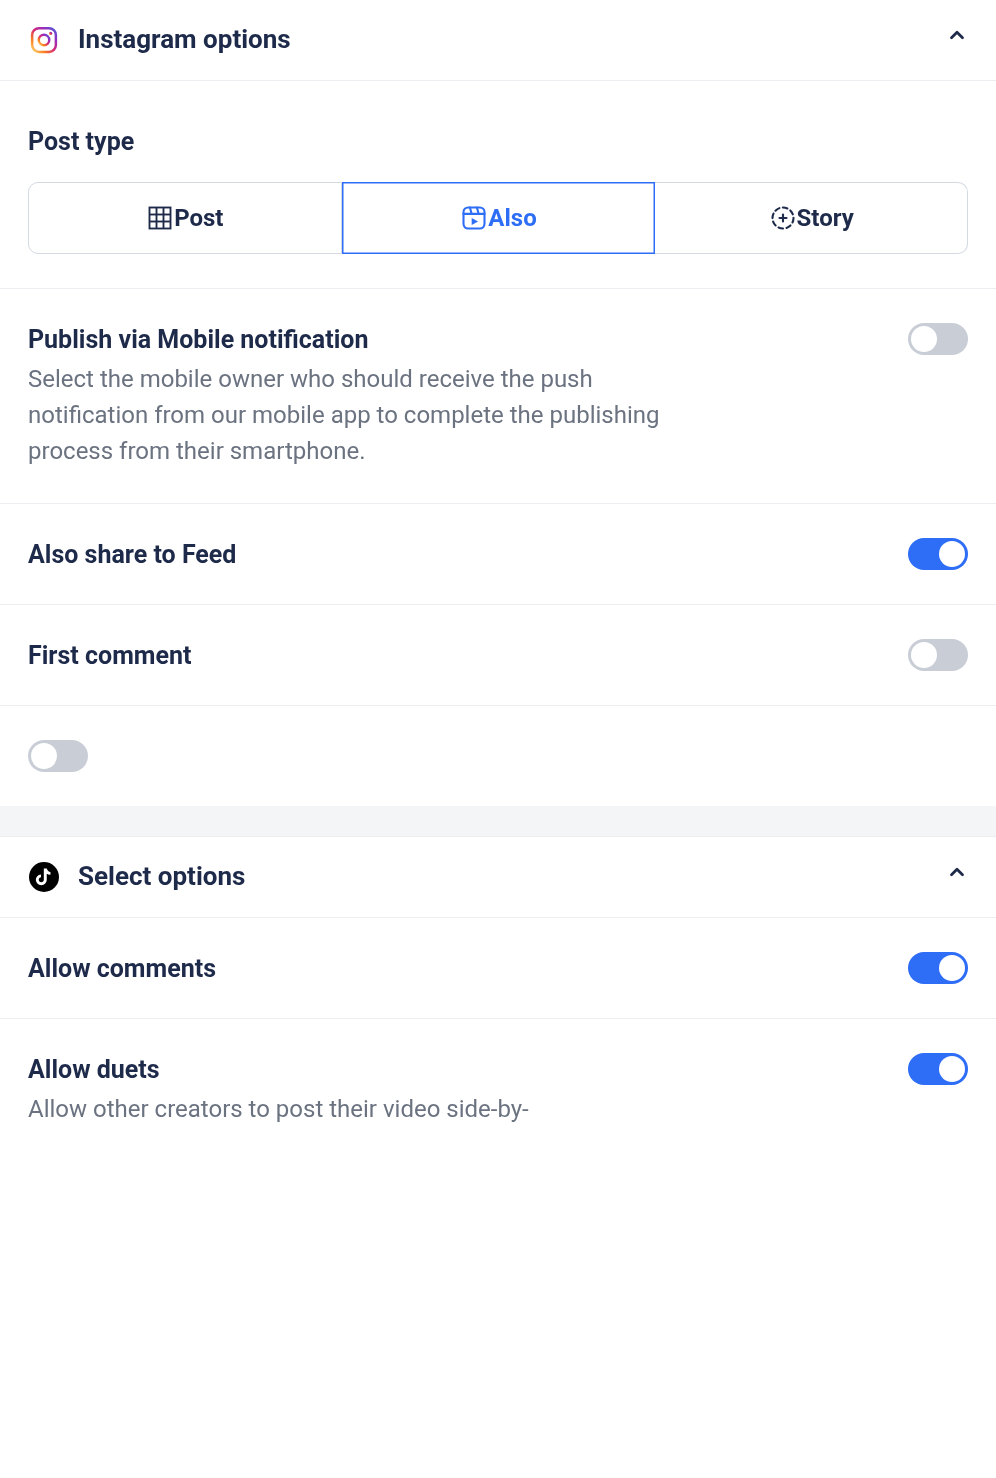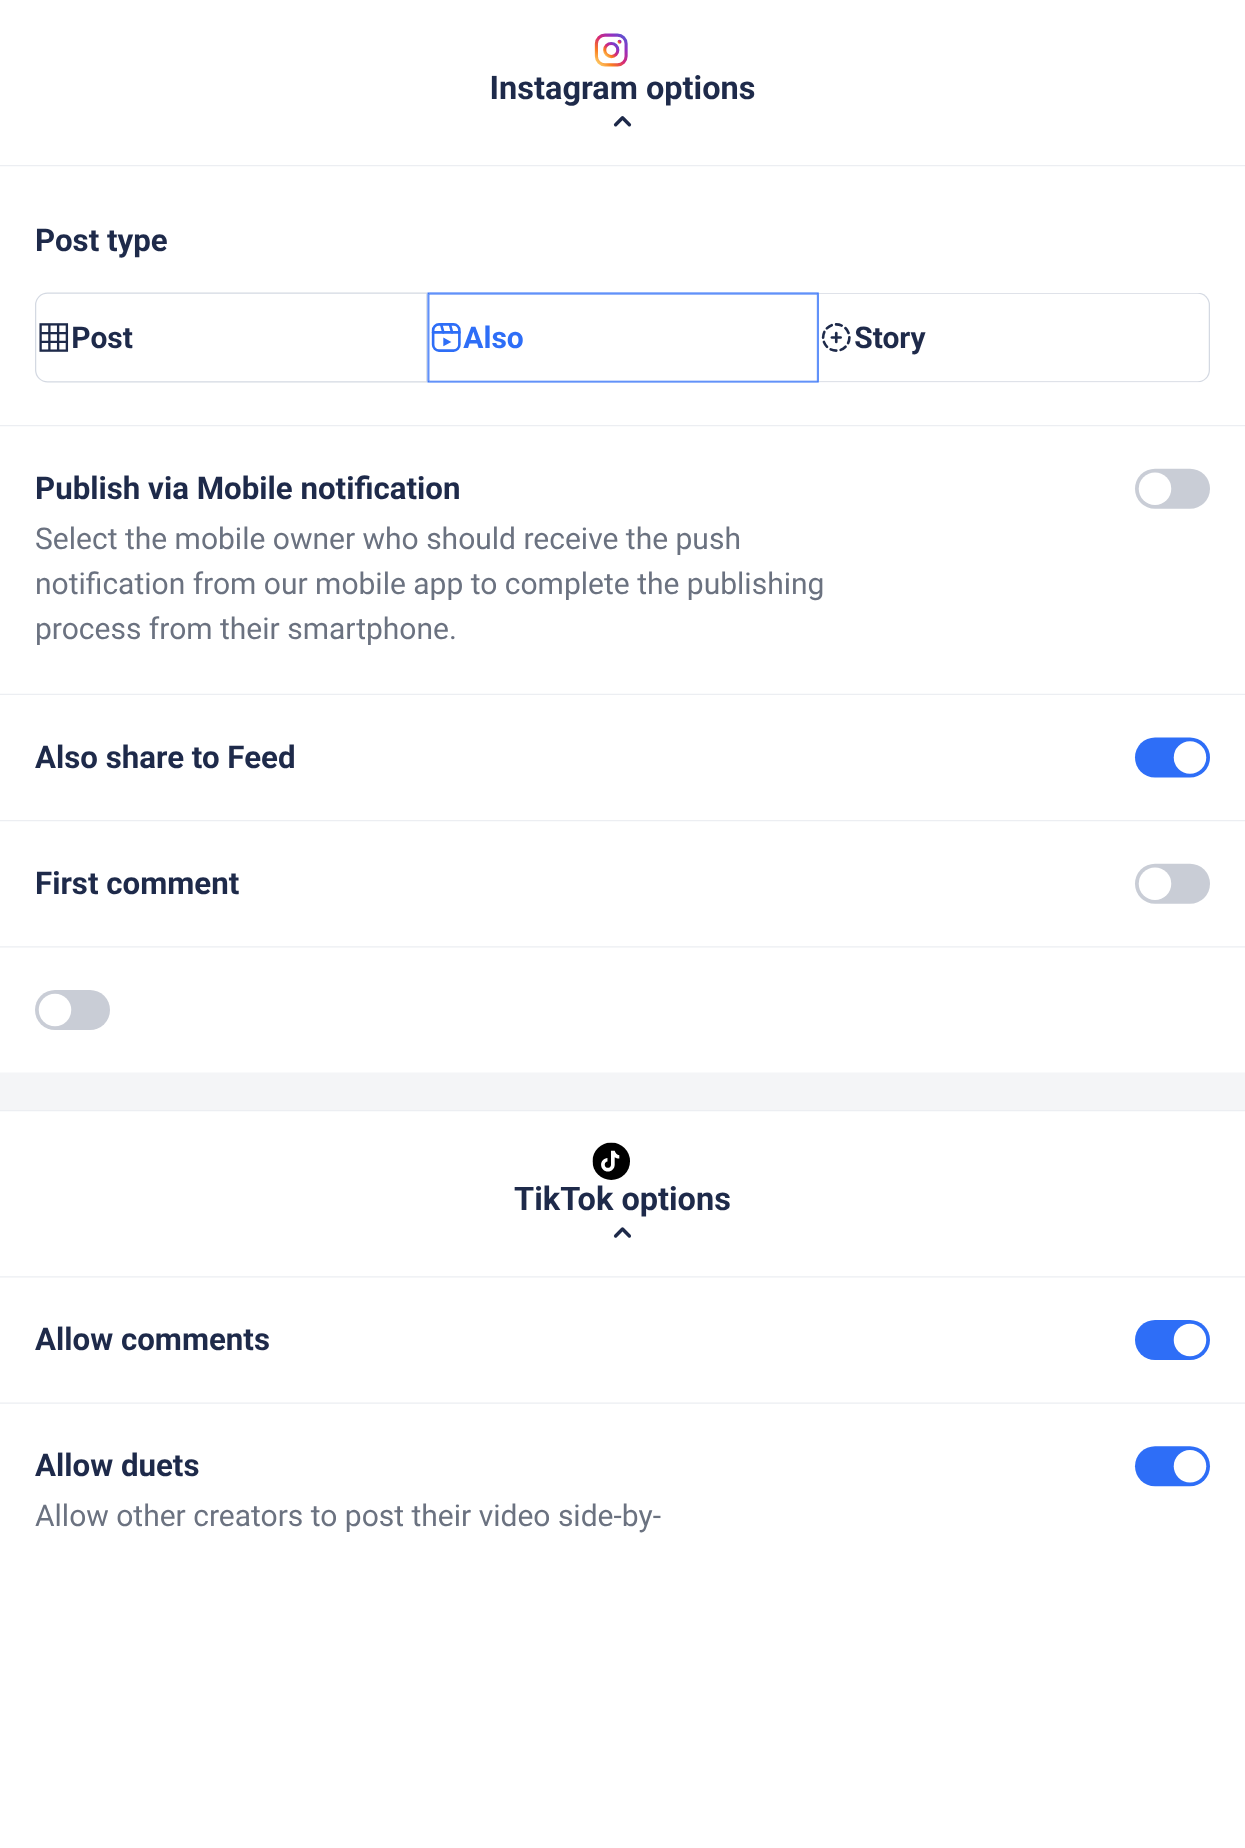--- a/index.html
+++ b/index.html
@@ -4,25 +4,23 @@
 <style>
   * { box-sizing: border-box; margin: 0; padding: 0; }
   html, body {
     font-family: -apple-system, BlinkMacSystemFont, "Segoe UI", Roboto, Helvetica, Arial, sans-serif;
     background: #fff;
     color: #1e2a4a;
     width: 996px;
   }
   .section-header {
     display: flex;
-    align-items: center;
     padding: 24px 28px 24px 28px;
     border-bottom: 1px solid #eceef2;
     cursor: pointer;
-    flex-direction: column;
   }
   .section-header .icon-wrap {
     width: 32px; height: 32px;
     display: flex; align-items: center; justify-content: center;
     margin-right: 18px;
   }
   .section-header .title {
     font-size: 26px;
     font-weight: 700;
     color: #1e2a4a;
@@ -57,20 +55,21 @@
   }
   .segmented {
     display: flex;
     width: 100%;
     margin-top: 26px;
   }
   .segmented .seg {
     flex: 1;
     display: flex;
     align-items: center;
+    justify-content: center;
     gap: 0;
     height: 72px;
     border: 1px solid #d4d9e2;
     font-size: 24px;
     font-weight: 700;
     color: #1e2a4a;
     background: #fff;
     cursor: pointer;
   }
   .segmented .seg.first { border-top-left-radius: 10px; border-bottom-left-radius: 10px; }
@@ -217,21 +216,21 @@
 
 <div class="gap-bar"></div>
 
 <div class="section-header" style="border-top:1px solid #eceef2;">
   <span class="icon-wrap">
     <svg width="30" height="30" viewBox="0 0 24 24">
       <circle cx="12" cy="12" r="12" fill="#000"></circle>
       <path d="M14.2 5.2c.35 1.45 1.5 2.58 2.96 2.88v2.2c-1.08.06-2.1-.26-2.96-.82v4.79c0 2.4-1.95 4.35-4.35 4.35S5.5 16.65 5.5 14.25c0-2.3 1.8-4.2 4.07-4.34v2.27c-.98.13-1.74.97-1.74 1.99 0 1.11.9 2.01 2.01 2.01s2.01-.9 2.01-2.01V5.2h2.35z" fill="#fff"></path>
     </svg>
   </span>
-  <span class="title">TikTok options</span>
+  <span class="title">Select options</span>
   <span class="chevron">
     <svg width="22" height="22" viewBox="0 0 24 24" fill="none" stroke="currentColor" stroke-width="3" stroke-linecap="round" stroke-linejoin="round">
       <polyline points="6 15 12 9 18 15"></polyline>
     </svg>
   </span>
 </div>
 
 <div class="block">
   <div class="row">
     <div class="heading">Allow comments</div>

